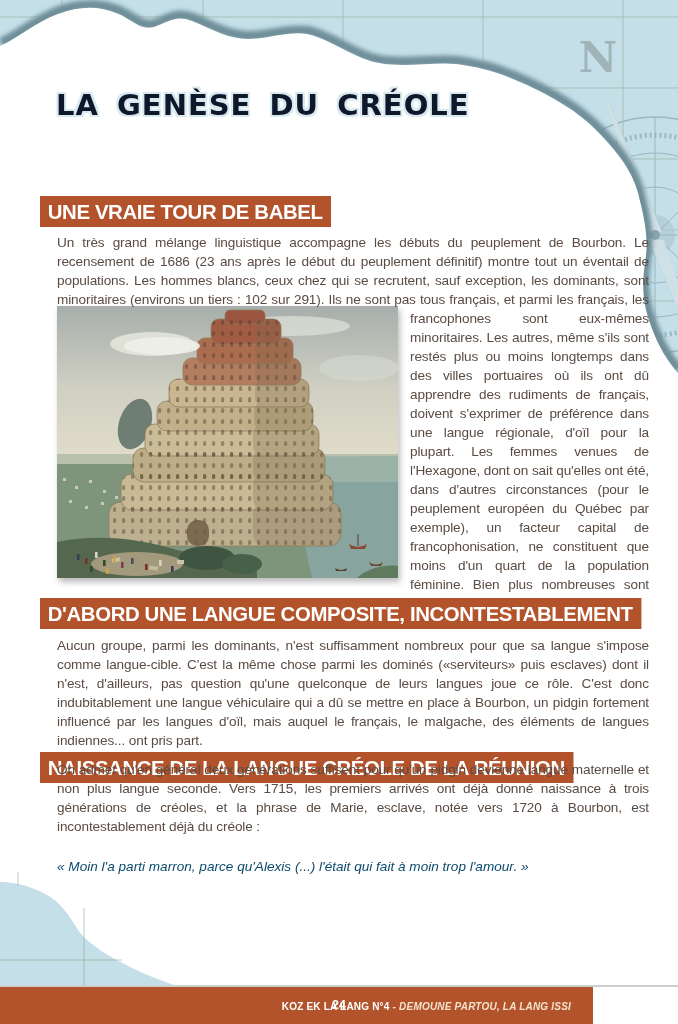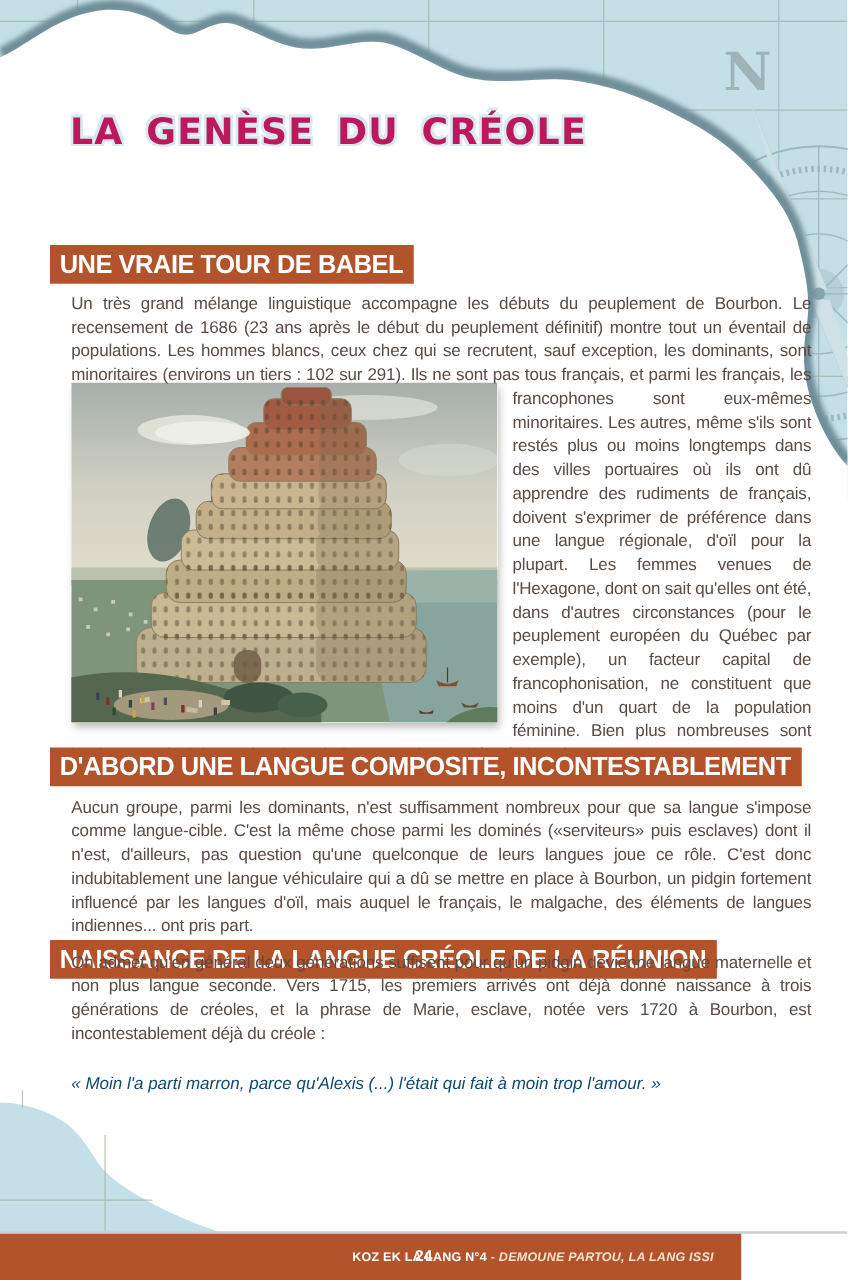--- a/index.html
+++ b/index.html
@@ -8,21 +8,21 @@
     font-family:"Liberation Sans", sans-serif;
   }
   
   .decor-top{position:absolute;left:0;top:0;width:678px;height:430px;pointer-events:none;}
   .decor-bottom{position:absolute;left:0;top:872px;width:200px;height:115px;pointer-events:none;}
   
   .page-title{
     position:absolute;left:56px;top:86px;width:560px;
     font-family:"DejaVu Sans", sans-serif;
     font-size:29px;font-weight:800;line-height:39px;letter-spacing:1px;word-spacing:7px;
-    color:#be185d;
+    color:#0f172a;
     text-shadow:2px 2px 0 #d8e9f0,-2px 2px 0 #d8e9f0,2px -2px 0 #d8e9f0,-2px -2px 0 #d8e9f0;
   }
   
   .sec-head{
     position:absolute;left:40px;
     background:#b2532b;color:#ffffff;
     font-size:21px;font-weight:bold;letter-spacing:-0.4px;line-height:21px;
     padding:5px 9px 5px 8px;display:inline-block;white-space:nowrap;
     transform:scaleX(0.97);transform-origin:left center;
   }

